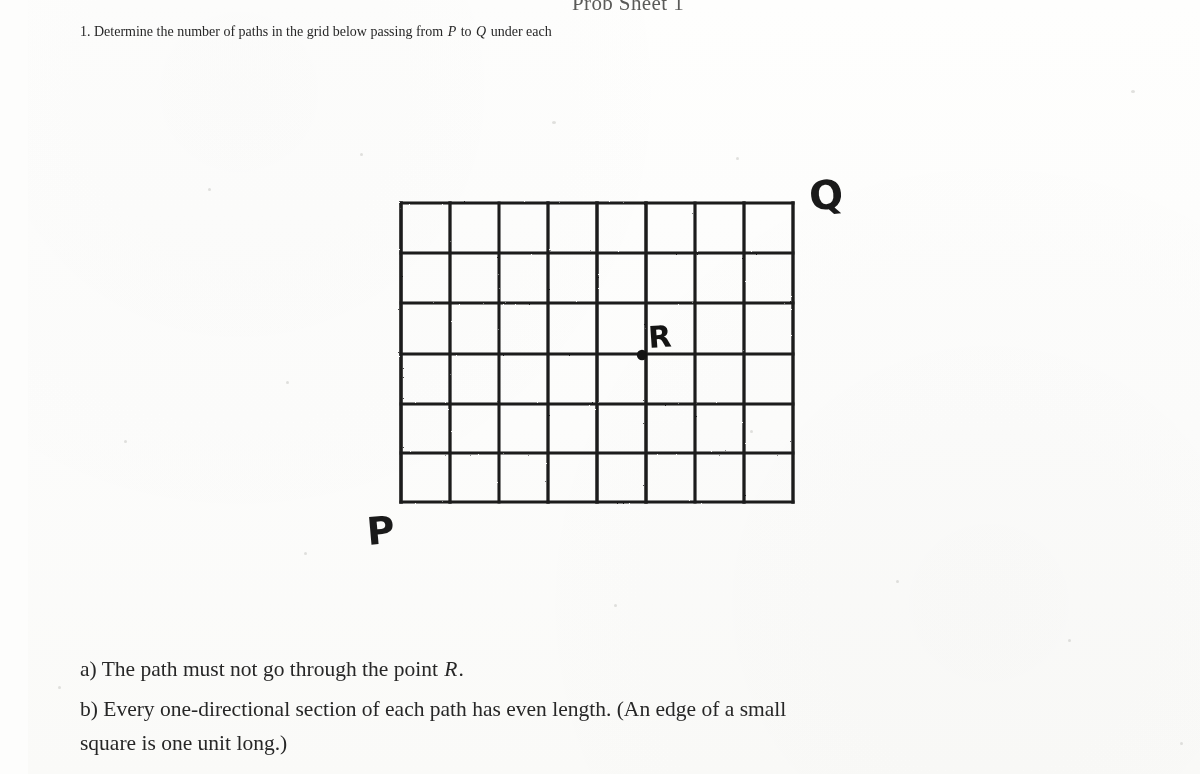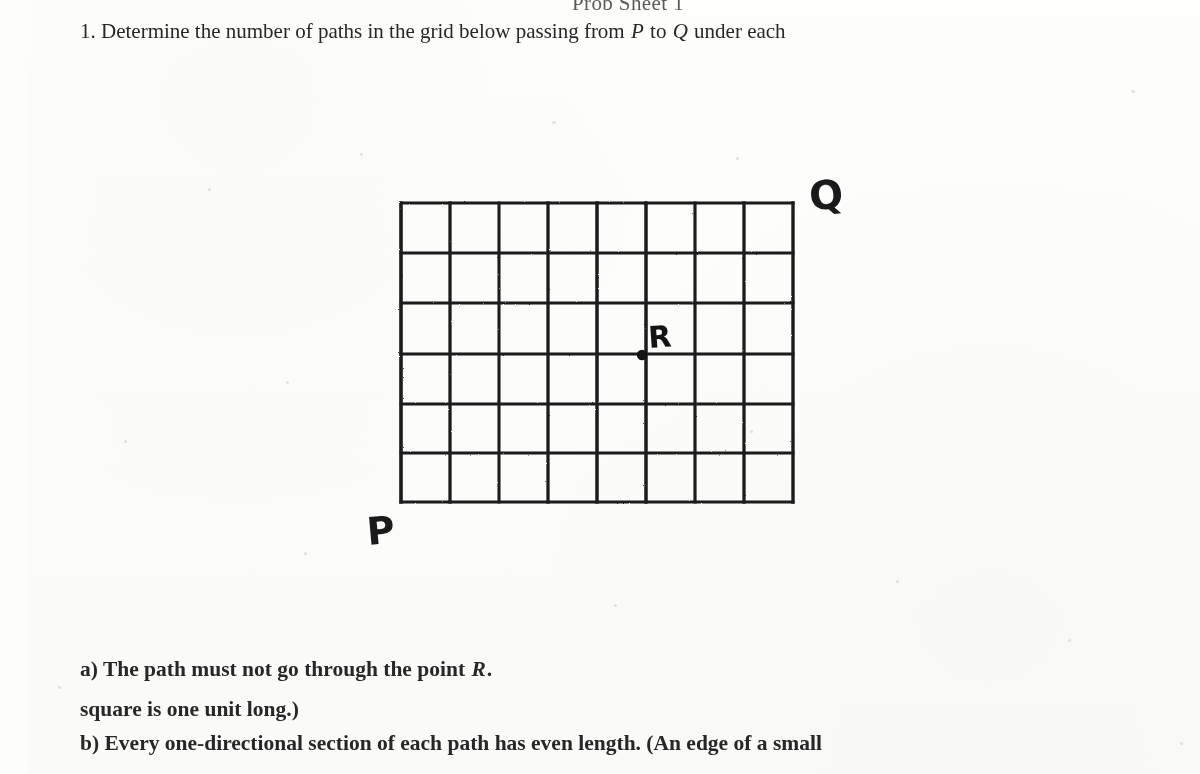--- a/index.html
+++ b/index.html
@@ -48,21 +48,21 @@
     color: #5a5a58;
     white-space: nowrap;
   }
 
   
   .stem {
     position: absolute;
     left: 52px;
     top: 16px;
     width: 1022px;
-    font-size: 21px;
+    font-size: 14px;
     line-height: 31px;
     color: #272727;
     text-align: left;
   }
   .stem .ln { display: block; white-space: nowrap; }
   .mathvar {
     font-family: "Liberation Serif", "DejaVu Serif", serif;
     font-style: italic;
     padding: 0 1px;
   }
@@ -81,21 +81,21 @@
   
   .parts {
     position: absolute;
     left: 52px;
     top: 652px;
     width: 1030px;
     font-size: 21.5px;
     line-height: 34px;
     color: #272727;
   }
-  .parts .part { display: block; margin-bottom: 6px; font-weight: bold; }
+  .parts .part { display: block; margin-bottom: 6px; }
   .parts .ln { display: block; white-space: nowrap; }
 </style>
 </head>
 <body>
 
 <div class="page">
 
   <div class="speck" style="left:332px; top:153px; width:3px; height:3px;"></div>
   <div class="speck" style="left:524px; top:121px; width:4px; height:3px;"></div>
   <div class="speck" style="left:708px; top:157px; width:3px; height:3px;"></div>
@@ -155,18 +155,18 @@
 
       <text x="621" y="348" font-family="'DejaVu Sans', sans-serif" font-size="30" font-weight="700" fill="#141414" transform="rotate(-4 621 348)">R</text>
     </svg>
   </div>
 
   <div class="parts">
     <span class="part">
       <span class="ln"><span>a) The path must not go through the point </span><span class="mathvar">R</span><span>.</span></span>
     </span>
     <span class="part">
+      <span class="ln">b) Every one-directional section of each path has even length.  (An edge of a small</span>
       <span class="ln">square is one unit long.)</span>
-      <span class="ln">b) Every one-directional section of each path has even length.  (An edge of a small</span>
     </span>
   </div>
 
 </div>
 
 </body></html>

